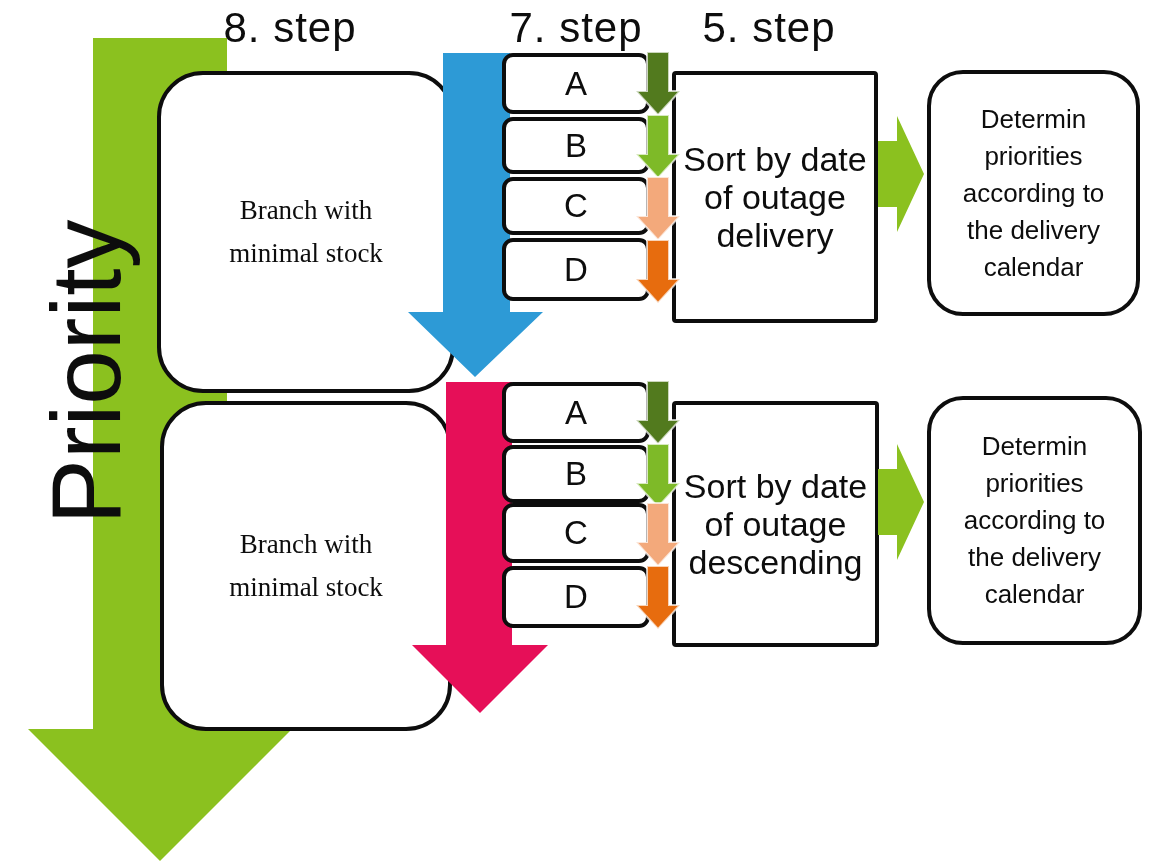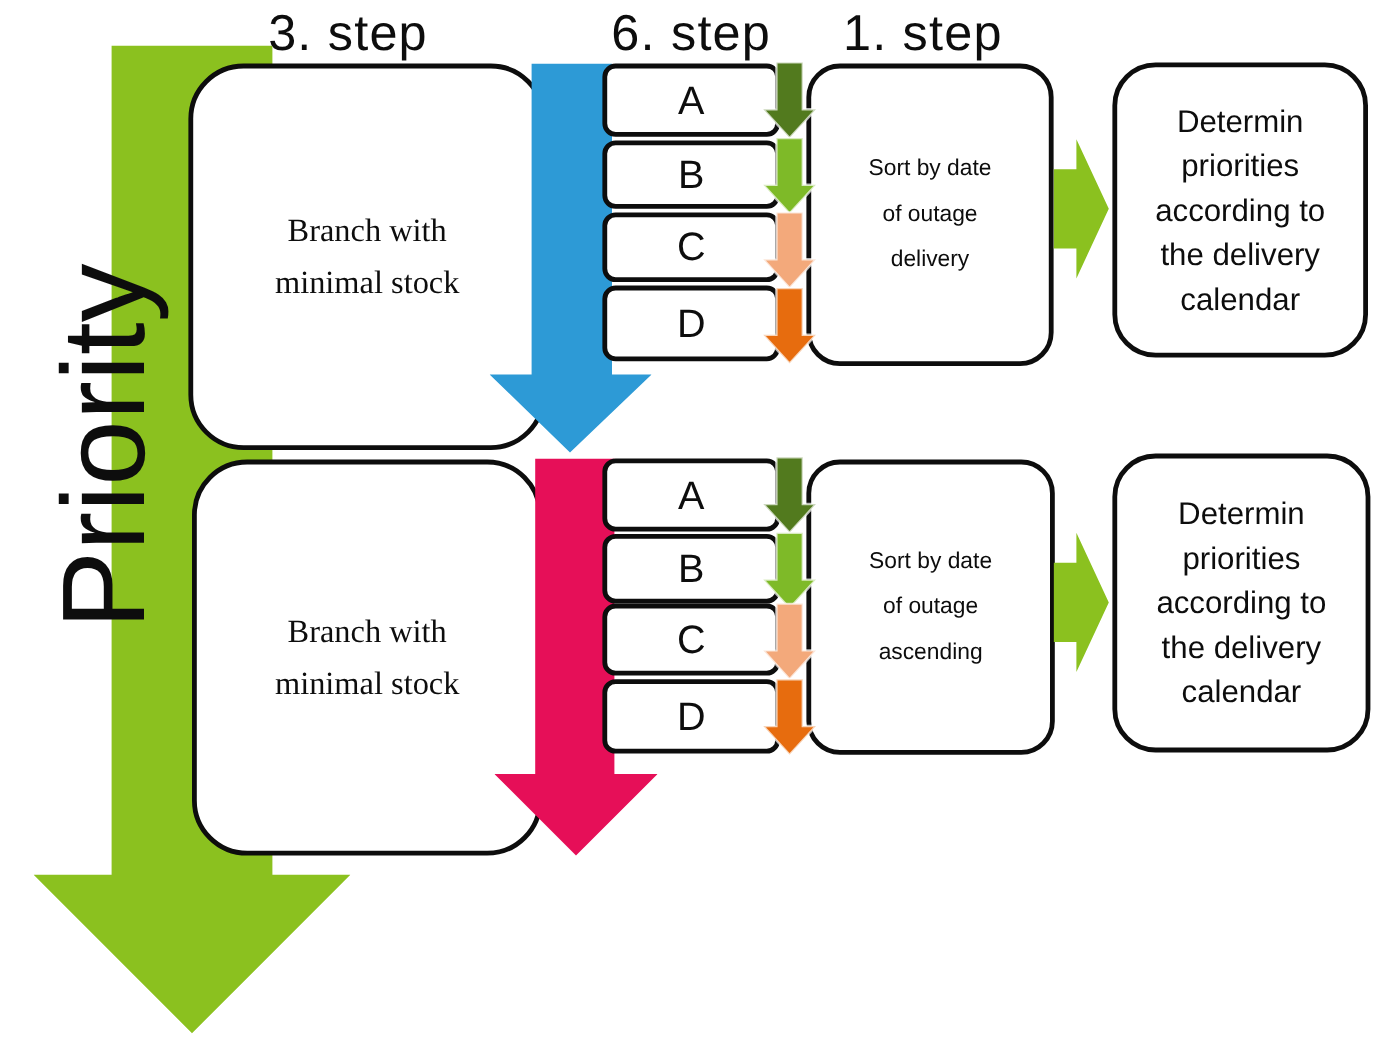--- a/index.html
+++ b/index.html
@@ -23,23 +23,24 @@
 
   .bc-blue{border-color:var(--blue)} .bc-pink{border-color:var(--pink)}
   .bc-green{border-color:var(--green)} .bc-darkgreen{border-color:var(--darkgreen)}
   .bc-midgreen{border-color:var(--midgreen)} .bc-peach{border-color:var(--peach)}
   .bc-orange{border-color:var(--orange)}
 
   .bigbox{
     position:absolute;box-sizing:border-box;background:#fff;border:4px solid;
     display:flex;flex-direction:column;align-items:center;justify-content:center;
     text-align:center;
+    margin-top:18px;
   }
   .branch-box{border-radius:46px;font-size:27px;line-height:43px;font-family:Liberation Serif, serif;}
-  .sort-box{border-radius:28px;font-size:19px;line-height:38px;text-align:right;}
+  .sort-box{border-radius:4px;font-size:34px;line-height:38px;text-align:right;}
   .det-box{border-radius:36px;font-size:26px;line-height:37px;}
   .item-box{
     position:absolute;box-sizing:border-box;left:502px;width:148px;background:#fff;
     border:4px solid;border-radius:11px;display:flex;align-items:center;justify-content:center;
     font-size:33px;
   }
   .ln{display:block;}
   .step-header{
     position:absolute;top:6px;width:200px;height:44px;line-height:44px;
     font-size:42px;text-align:center;white-space:nowrap;letter-spacing:1px;
@@ -53,23 +54,23 @@
 </head>
 <body>
 
 <div class="canvas">
 
   <svg class="shape z1" style="left:28px;top:38px" width="264" height="824" viewBox="0 0 264 824">
     <path class="f-green" d="M65 0 H199 V691 H264 L132 823 L0 691 H65 Z"></path>
   </svg>
   <div class="priority-label z2">Priority</div>
 
-  <div class="step-header z7" style="left:190px">3. step</div>
-  <div class="step-header z7" style="left:476px">6. step</div>
-  <div class="step-header z7" style="left:669px">1. step</div>
+  <div class="step-header z7" style="left:190px">8. step</div>
+  <div class="step-header z7" style="left:476px">7. step</div>
+  <div class="step-header z7" style="left:669px">5. step</div>
 
   <div class="bigbox branch-box bc-blue z3" style="left:157px;top:53px;width:298px;height:322px">
     <span class="ln">Branch with</span>
     <span class="ln">minimal stock</span>
   </div>
 
   <svg class="shape z4" style="left:408px;top:53px" width="135" height="325" viewBox="0 0 135 325">
     <path class="f-blue" d="M35 0 H102 V259 H135 L67 324 L0 259 H35 Z"></path>
   </svg>
 
@@ -148,21 +149,21 @@
   <svg class="shape z6" style="left:634px;top:502px" width="48" height="66" viewBox="0 0 48 66">
     <path class="f-peach s-pale" d="M13 1 H35 V40 H46 L24 64 L2 40 H13 Z"></path>
   </svg>
   <svg class="shape z6" style="left:634px;top:565px" width="48" height="66" viewBox="0 0 48 66">
     <path class="f-orange s-pale" d="M13 1 H35 V40 H46 L24 64 L2 40 H13 Z"></path>
   </svg>
 
   <div class="bigbox sort-box bc-green z5" style="left:672px;top:383px;width:207px;height:246px">
     <span class="ln">Sort by date</span>
     <span class="ln">of outage</span>
-    <span class="ln">ascending</span>
+    <span class="ln">descending</span>
   </div>
 
   <svg class="shape z6" style="left:878px;top:443px" width="47" height="118" viewBox="0 0 47 118">
     <path class="f-green" d="M0 26 H19 V1 L46 59 L19 117 V92 H0 Z"></path>
   </svg>
 
   <div class="bigbox det-box bc-blue z5" style="left:927px;top:378px;width:215px;height:249px">
     <span class="ln">Determin</span>
     <span class="ln">priorities</span>
     <span class="ln">according to</span>

